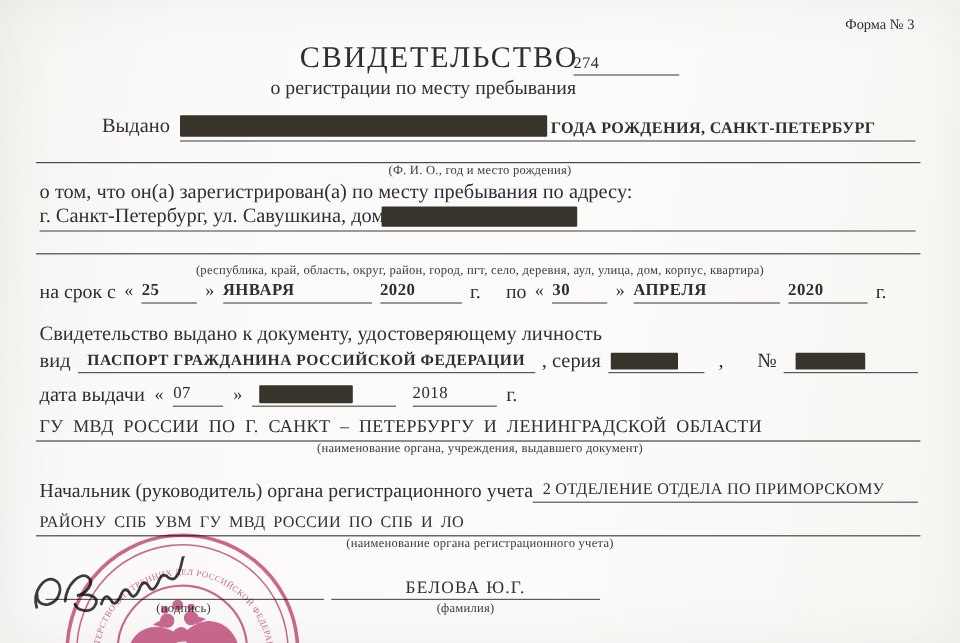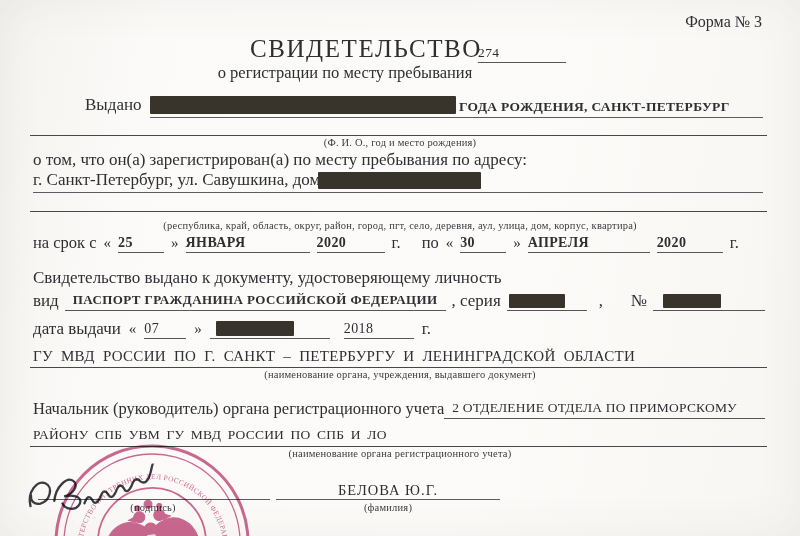--- a/index.html
+++ b/index.html
@@ -24,25 +24,25 @@
   .boxcell .bar{background:#38332b;border-radius:1px;}
   .capsfill{font-size:13.5px;font-weight:bold;letter-spacing:.2px;}
   .stamp{mix-blend-mode:multiply;opacity:.82;transform:rotate(-6deg);}
   .sig{mix-blend-mode:multiply;transform:rotate(-3deg);}
 </style>
 </head>
 <body>
 
 <div class="page">
 
-  <div class="abs" style="top:13px;right:38px;font-size:16px;">Форма № 3</div>
+  <div class="abs" style="top:13px;right:38px;font-size:12px;">Форма № 3</div>
 
   <div class="abs" style="left:182px;top:35px;width:300px;text-align:right;font-size:25px;letter-spacing:1.6px;">СВИДЕТЕЛЬСТВО</div>
   <div class="abs fcell n" style="left:478px;top:45px;width:88px;font-size:13.5px;">274</div>
-  <div class="abs" style="left:195px;top:63px;width:300px;text-align:center;font-size:16.5px;">о регистрации по месту пребывания</div>
+  <div class="abs" style="left:180px;top:63px;width:300px;text-align:right;font-size:16.5px;">о регистрации по месту пребывания</div>
 
   <div class="abs t17" style="left:85px;top:95px;">Выдано</div>
   <div class="redact" style="left:150px;top:96px;width:306px;height:18px;"></div>
   <div class="abs" style="left:459px;top:99px;font-size:13.5px;font-weight:bold;letter-spacing:.3px;">ГОДА РОЖДЕНИЯ, САНКТ-ПЕТЕРБУРГ</div>
   <div class="hline" style="left:150px;top:117px;width:613px;"></div>
   <div class="hline dark" style="left:30px;top:135px;width:737px;"></div>
   <div class="cap" style="left:100px;top:137px;width:600px;">(Ф. И. О., год и место рождения)</div>
 
   <div class="abs t17" style="left:33px;top:150px;">о том, что он(а) зарегистрирован(а) по месту пребывания по адресу:</div>
   <div class="abs t17" style="left:33px;top:170px;">г. Санкт-Петербург, ул. Савушкина, дом</div>

